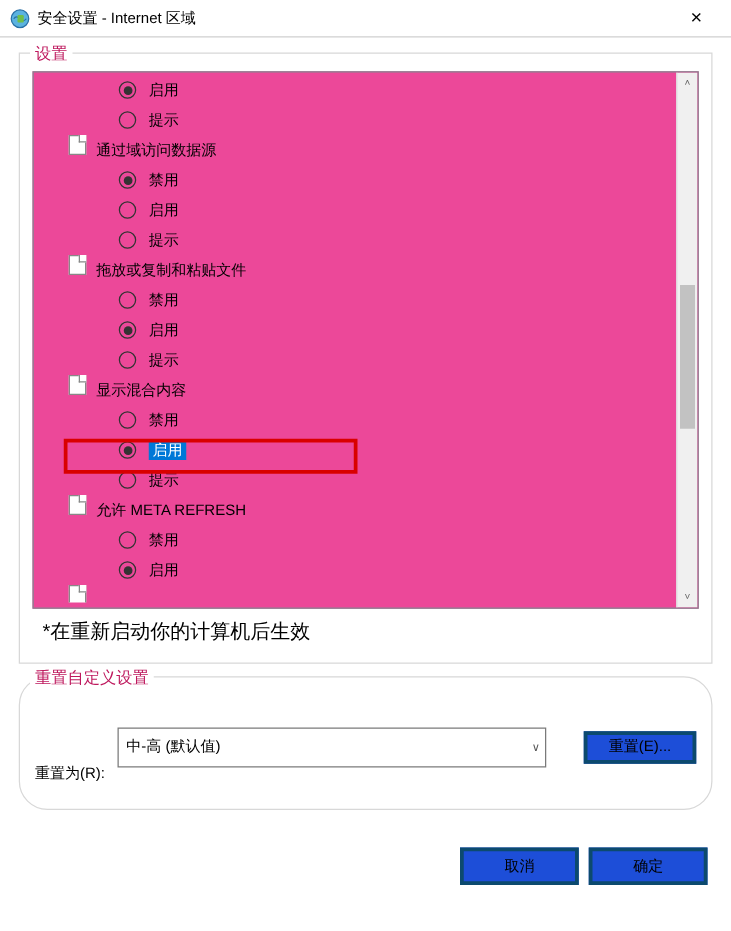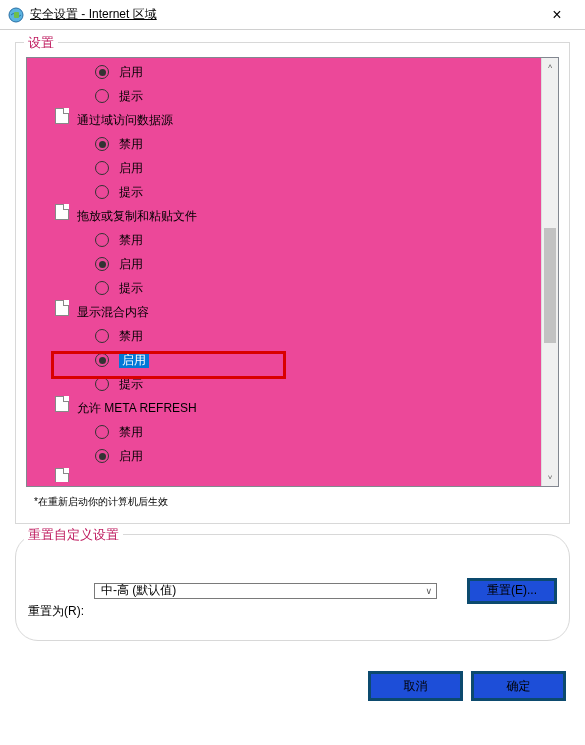--- a/index.html
+++ b/index.html
@@ -24,21 +24,20 @@
     }
     .titlebar-icon {
       width: 16px;
       height: 16px;
       margin-right: 6px;
     }
     .titlebar-title {
       font-size: 12px;
       flex: 1;
       color: #000;
-      text-decoration: underline;
     }
     .titlebar-close {
       width: 40px;
       height: 30px;
       display: flex;
       align-items: center;
       justify-content: center;
       font-size: 16px;
       cursor: pointer;
     }
@@ -162,38 +161,38 @@
       cursor: pointer;
     }
     .scroll-thumb {
       position: absolute;
       left: 2px;
       right: 2px;
       background: #c2c2c2;
       border-radius: 0;
     }
     .note {
-      font-size: 10px;
+      font-size: 16px;
       margin: 8px 0 0 8px;
       color: #000;
     }
     .reset-row {
       display: flex;
       align-items: center;
       margin-top: 10px;
     }
     .reset-label {
       font-size: 12px;
       margin-right: 10px;
       color: #000;
       margin-top: 42px;
     }
     .combo {
       flex: 1;
-      height: 16px;
+      height: 32px;
       border: 1px solid #7a7a7a;
       background: #fff;
       display: flex;
       align-items: center;
       padding: 4px 6px;
       font-size: 12px;
       position: relative;
       margin-right: 30px;
     }
     .combo-arrow {

